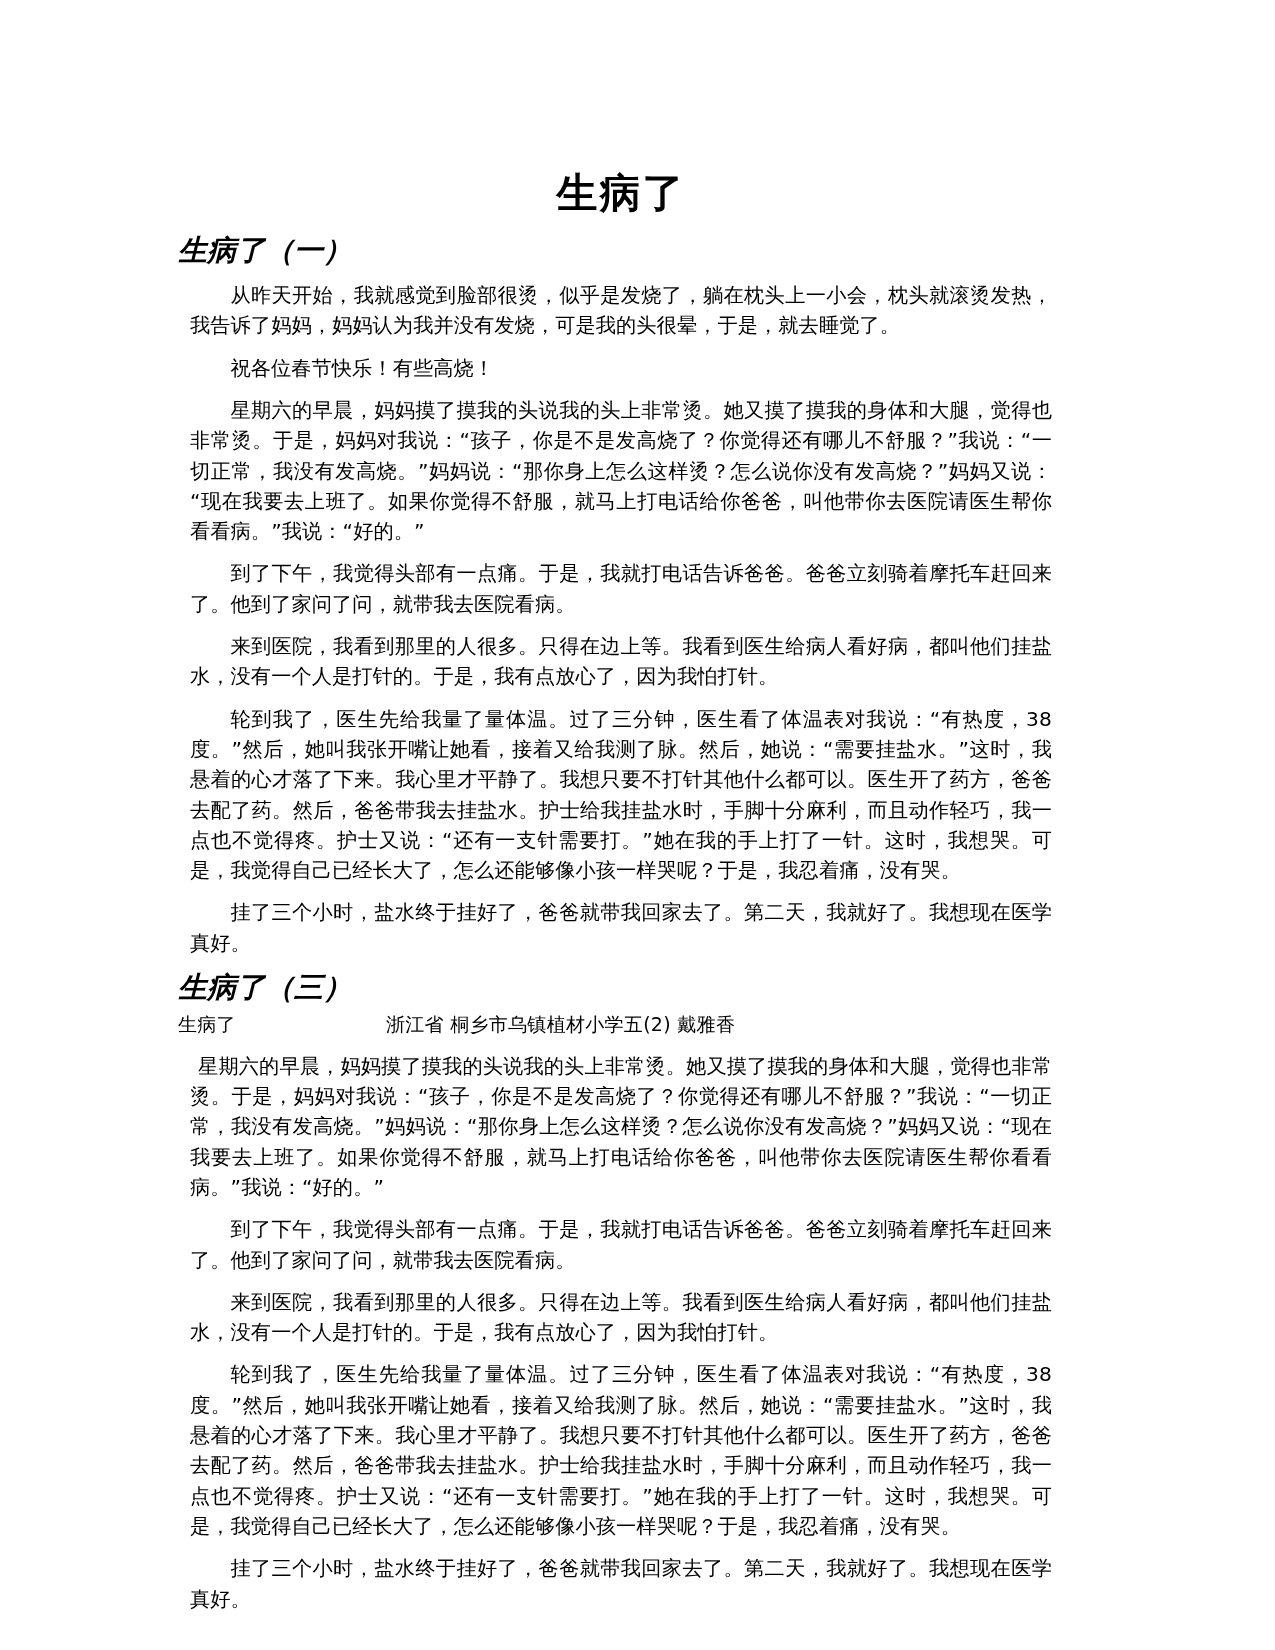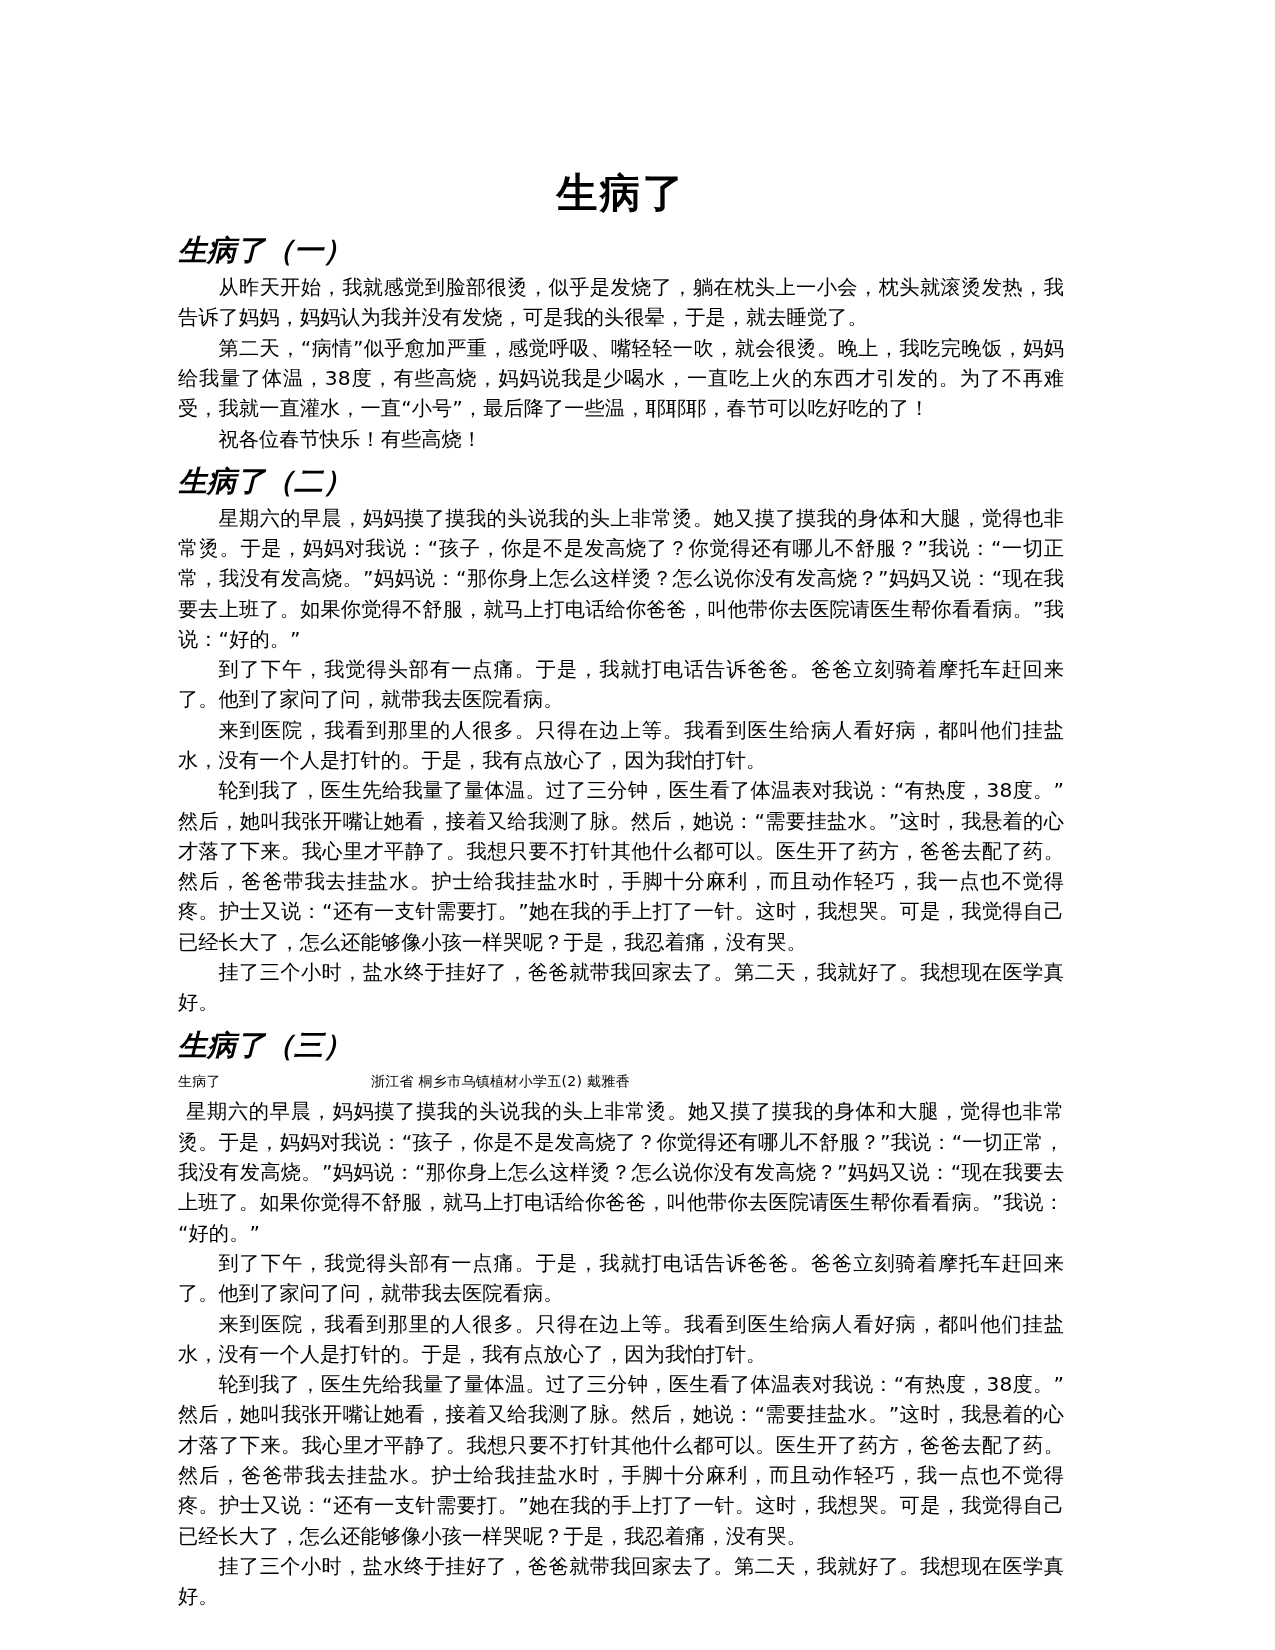--- a/index.html
+++ b/index.html
@@ -53,53 +53,51 @@
     font-style: italic;
   }
   .sec-heading.first { margin-top: 2px; }
 
   
   .para {
     font-size: 20.2px;
     line-height: 30.3px;
     text-align: justify;
     text-justify: inter-character;
-    margin: 0;
+    margin: 12px;
     text-indent: 2em;
     letter-spacing: 0.1px;
     word-break: break-all;
   }
   .para.hang { text-indent: 0.4em; }
 
   
   .byline {
-    font-size: 14px;
+    font-size: 19px;
     line-height: 30px;
     margin: 0;
     text-indent: 0;
     white-space: pre;
     letter-spacing: 0.3px;
   }
   .byline .gap { display: inline-block; width: 150px; }
 </style>
 </head>
 <body>
 
 <div class="page">
   <div class="content">
 
     <h1 class="doc-title">生病了</h1>
 
     <h2 class="sec-heading first">生病了（一）</h2>
 
     <p class="para">从昨天开始，我就感觉到脸部很烫，似乎是发烧了，躺在枕头上一小会，枕头就滚烫发热，我告诉了妈妈，妈妈认为我并没有发烧，可是我的头很晕，于是，就去睡觉了。</p>
-    <p class="para">第二天，“病情”似乎愈加严重，感觉呼吸、嘴轻轻一吹，就会很烫。晚上，我吃完晚饭，妈妈给我量了体温，38度，有些高烧，妈妈说我是少喝水，一直吃上火的东西才引发的。为了不再难受，我就一直灌水，一直“小号”，最后降了一些温，耶耶耶，春节可以吃好吃的了！</p>
     <p class="para">祝各位春节快乐！有些高烧！</p>
 
-    <h2 class="sec-heading">生病了（二）</h2>
 
     <p class="para">星期六的早晨，妈妈摸了摸我的头说我的头上非常烫。她又摸了摸我的身体和大腿，觉得也非常烫。于是，妈妈对我说：“孩子，你是不是发高烧了？你觉得还有哪儿不舒服？”我说：“一切正常，我没有发高烧。”妈妈说：“那你身上怎么这样烫？怎么说你没有发高烧？”妈妈又说：“现在我要去上班了。如果你觉得不舒服，就马上打电话给你爸爸，叫他带你去医院请医生帮你看看病。”我说：“好的。”</p>
     <p class="para">到了下午，我觉得头部有一点痛。于是，我就打电话告诉爸爸。爸爸立刻骑着摩托车赶回来了。他到了家问了问，就带我去医院看病。</p>
     <p class="para">来到医院，我看到那里的人很多。只得在边上等。我看到医生给病人看好病，都叫他们挂盐水，没有一个人是打针的。于是，我有点放心了，因为我怕打针。</p>
     <p class="para">轮到我了，医生先给我量了量体温。过了三分钟，医生看了体温表对我说：“有热度，38度。”然后，她叫我张开嘴让她看，接着又给我测了脉。然后，她说：“需要挂盐水。”这时，我悬着的心才落了下来。我心里才平静了。我想只要不打针其他什么都可以。医生开了药方，爸爸去配了药。然后，爸爸带我去挂盐水。护士给我挂盐水时，手脚十分麻利，而且动作轻巧，我一点也不觉得疼。护士又说：“还有一支针需要打。”她在我的手上打了一针。这时，我想哭。可是，我觉得自己已经长大了，怎么还能够像小孩一样哭呢？于是，我忍着痛，没有哭。</p>
     <p class="para">挂了三个小时，盐水终于挂好了，爸爸就带我回家去了。第二天，我就好了。我想现在医学真好。</p>
 
     <h2 class="sec-heading">生病了（三）</h2>
 
     <p class="byline"><span>生病了</span><span class="gap"></span><span>浙江省 桐乡市乌镇植材小学五(2) 戴雅香</span></p>

